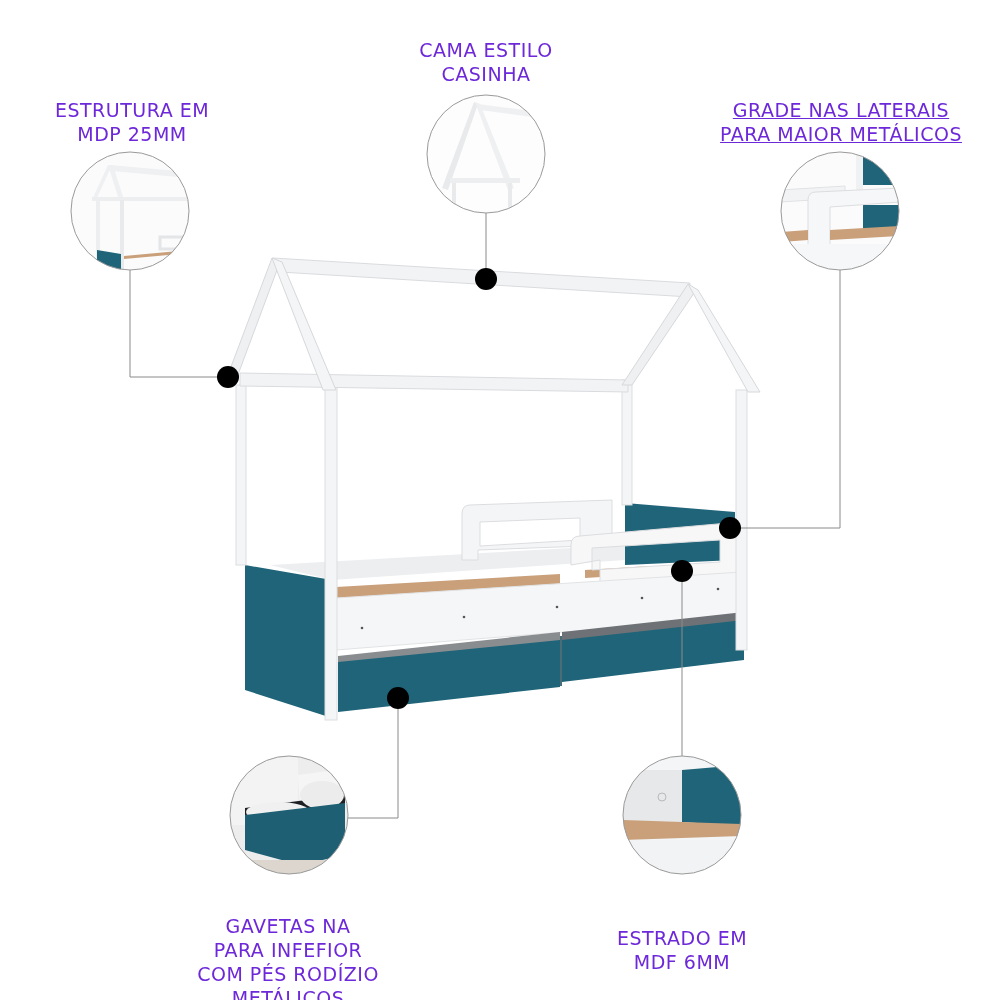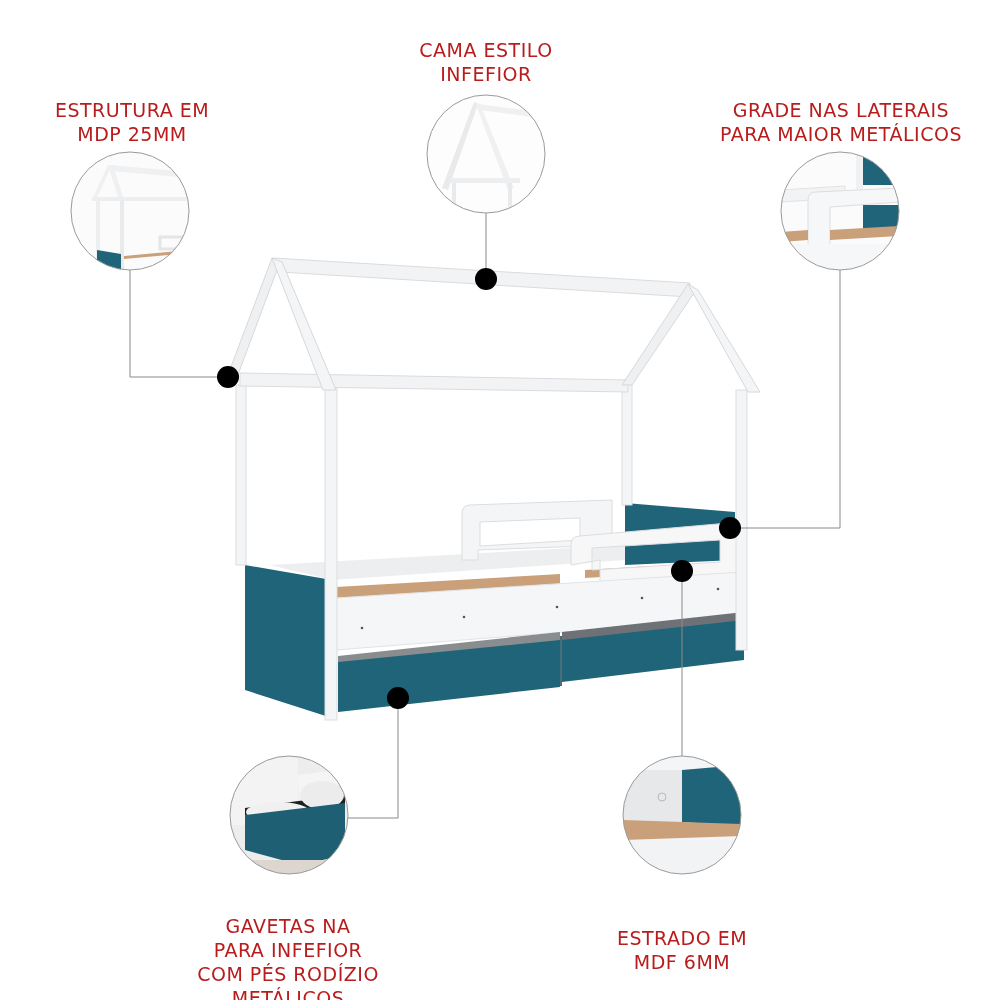--- a/index.html
+++ b/index.html
@@ -1,18 +1,18 @@
 <!DOCTYPE html>
 <html><head>
 <meta charset="utf-8">
 <style>
   html, body { margin: 0; padding: 0; background: #ffffff; }
   body { width: 1000px; height: 1000px; position: relative; overflow: hidden; font-family: "DejaVu Sans", sans-serif; }
   .label {
-    position: absolute; text-align: center; color: #b91c1c;
+    position: absolute; text-align: center; color: #6d28d9;
     font-size: 19px; line-height: 24px; letter-spacing: 0.5px; font-weight: normal;
     transform: translateX(-50%); white-space: nowrap;
   }
   .label span { display: block; }
   svg.stage { position: absolute; left: 0; top: 0; }
 </style>
 </head>
 <body>
 
 <svg class="stage" width="1000" height="1000" viewBox="0 0 1000 1000">
@@ -162,29 +162,29 @@
       <polygon points="682,770 742,765 742,826 682,822" fill="#1f6479"></polygon>
       <polygon points="620,820 742,824 742,836 620,840" fill="#c9a07a"></polygon>
       <rect x="620" y="840" width="125" height="40" fill="#f2f3f4"></rect>
     </g>
     <circle cx="682" cy="815" r="59" fill="none" stroke="#9a9a9a" stroke-width="1"></circle>
   </g>
 </svg>
 
 <div class="label" style="left:486px; top:38px;">
   <span>CAMA ESTILO</span>
-  <span>INFEFIOR</span>
+  <span>CASINHA</span>
 </div>
 
 <div class="label" style="left:132px; top:98px;">
   <span>ESTRUTURA EM</span>
   <span>MDP 25MM</span>
 </div>
 
-<div class="label" style="left:841px; top:98px;">
+<div class="label" style="left:841px; top:98px;text-decoration:underline;">
   <span>GRADE NAS LATERAIS</span>
   <span>PARA MAIOR METÁLICOS</span>
 </div>
 
 <div class="label" style="left:288px; top:886px;margin-top:28px;">
   <span>GAVETAS NA</span>
   <span>PARA INFEFIOR</span>
   <span>COM PÉS RODÍZIO</span>
   <span>METÁLICOS</span>
 </div>

